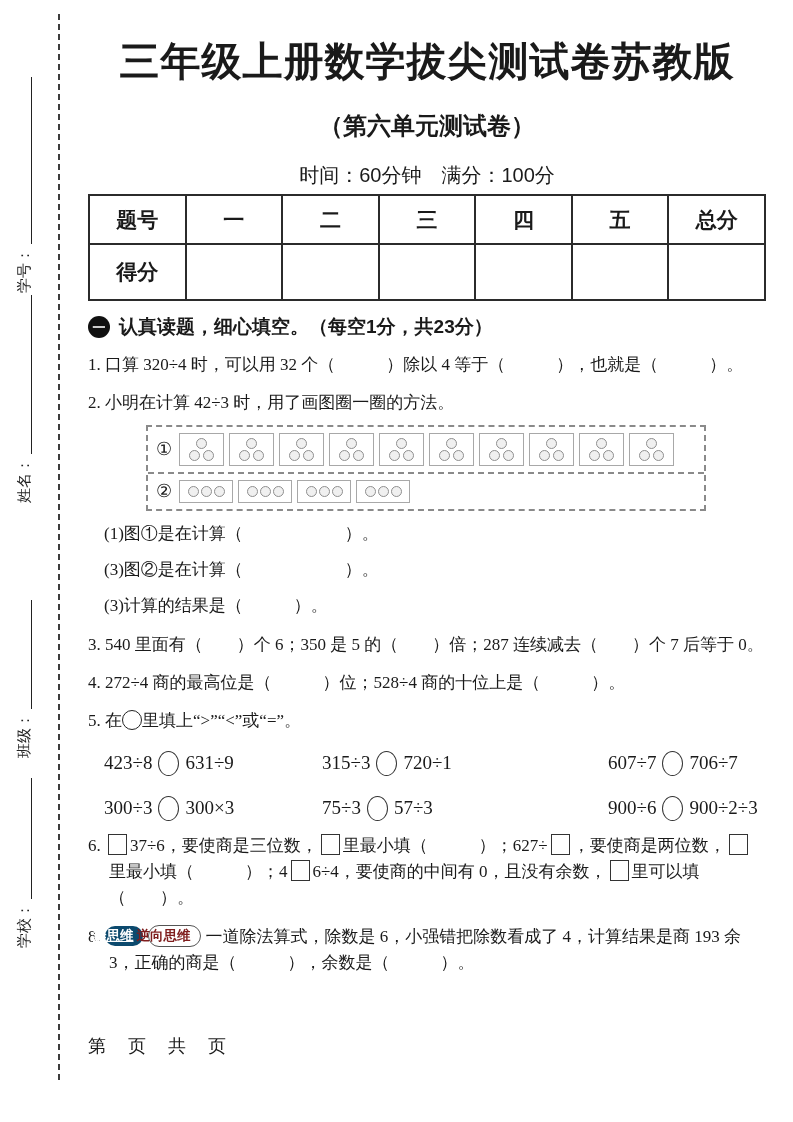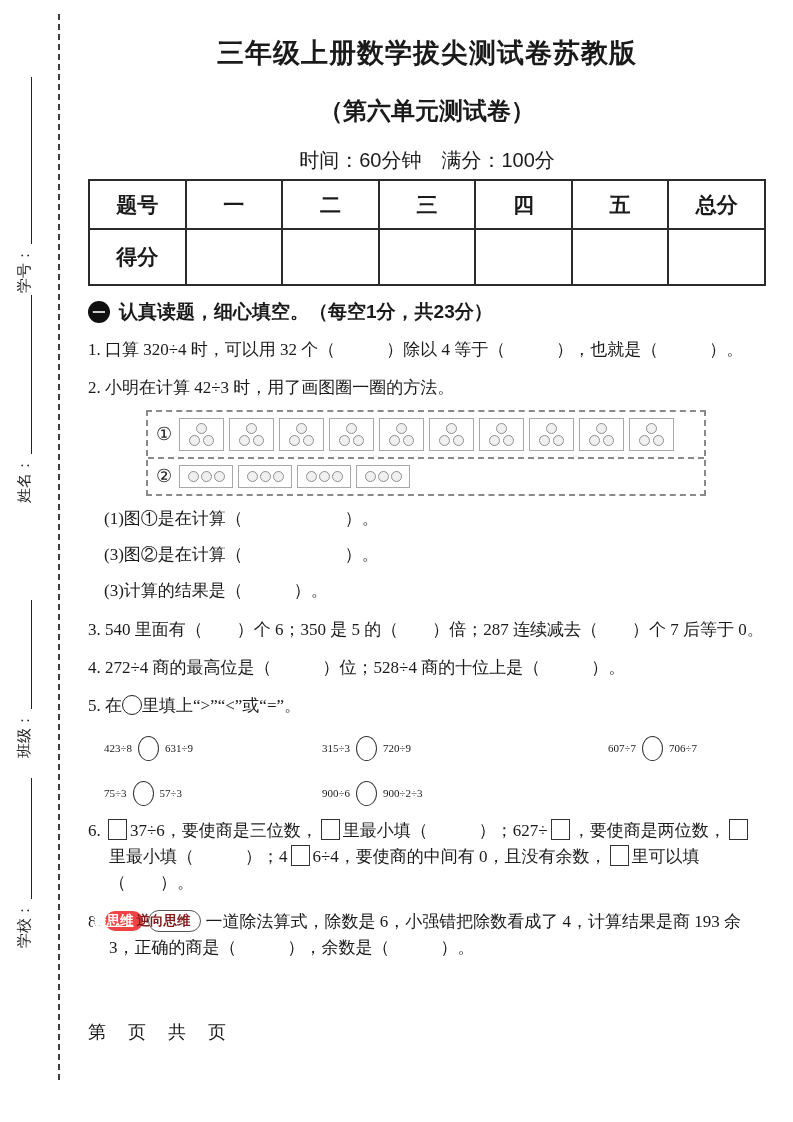--- a/index.html
+++ b/index.html
@@ -15,21 +15,21 @@
     font-size:15px;color:#222;white-space:nowrap;
   }
   .sidebar-field .blank-line{flex:1;border-bottom:1.5px solid #222;height:1.1em;margin:0 0 2px 4px;}
   #fld-id{left:14px;top:293px;width:216px;}
   #fld-name{left:14px;top:503px;width:208px;}
   #fld-class{left:14px;top:758px;width:158px;}
   #fld-school{left:14px;top:948px;width:170px;}
   
   .content{position:absolute;left:88px;top:0;width:678px;}
   .title{margin:38px 0 0;text-align:center;font-family:"Liberation Sans",sans-serif;
-    font-weight:bold;font-size:27px;letter-spacing:1px;line-height:1.15;}
+    font-weight:bold;font-size:40px;letter-spacing:1px;line-height:1.15;}
   .subtitle{margin:26px 0 0;text-align:center;font-family:"Liberation Sans",sans-serif;
     font-weight:bold;font-size:24px;}
   .meta{margin-top:20px;text-align:center;font-family:"Liberation Sans",sans-serif;font-size:20px;}
   
   table.score{width:100%;border-collapse:collapse;margin-top:5px;table-layout:fixed;}
   table.score td{border:2px solid #2b2b2b;text-align:center;font-weight:bold;font-size:21px;margin-top:40px;}
   table.score tr:first-child td{height:45px;}
   table.score tr:last-child td{height:52px;}
   
   .section-head{display:flex;align-items:center;gap:9px;margin-top:13px;
@@ -48,34 +48,34 @@
   .groups{display:flex;gap:5px;align-items:center;}
   .group{border:1px solid #a8a8a8;background:#fff;box-sizing:border-box;}
   .group.tri{width:45px;height:33px;display:flex;flex-direction:column;align-items:center;justify-content:center;gap:1px;}
   .group.flat{width:54px;height:23px;display:flex;align-items:center;justify-content:center;gap:2px;}
   .crow{display:flex;gap:3px;justify-content:center;}
   .circle-dot{width:11px;height:11px;border:1px solid #8f8f8f;border-radius:50%;background:#f0f0f0;box-sizing:border-box;}
   
   .inline-circle{display:inline-block;width:18px;height:18px;border:1.5px solid #222;
     border-radius:50%;vertical-align:-4px;background:#fff;}
   .comparisons{display:grid;grid-template-columns:218px 286px auto;row-gap:20px;
-    padding-left:16px;margin:16px 0 12px;font-size:11px;}
+    padding-left:16px;margin:16px 0 12px;font-size:19px;}
   .comp-item{display:flex;align-items:center;}
   .comp-circle{display:inline-block;width:19px;height:23px;border:1.3px solid #333;
     border-radius:50%;margin:0 6px;background:#fff;}
   
   .box-blank{display:inline-block;width:17px;height:19px;border:1.3px solid #333;
     vertical-align:-4px;margin:0 3px;background:#fff;}
   
   .q7wrap{position:relative;}
   .square-fig{position:absolute;right:6px;top:-40px;}
   
   .badge{font-family:"Liberation Sans",sans-serif;font-size:13.5px;font-weight:bold;
     display:inline-block;padding:2px 9px;border-radius:11px;margin-right:5px;vertical-align:2px;line-height:1.2;}
-  .badge.dark{background:#ef4444;color:#fff;text-decoration:underline;}
+  .badge.dark{background:#0c4a6e;color:#fff;text-decoration:underline;}
   .badge.outline{border:1.5px solid #555;color:#7f1d1d;background:#fff;}
   
   .footer{margin-top:58px;text-align:left;font-size:18px;letter-spacing:2px;
     font-family:"Liberation Sans",sans-serif;}
 </style>
 </head>
 <body>
 
 <div>
 
@@ -271,28 +271,33 @@
 
     <div class="comparisons" id="comparisons">
         <div class="comp-item">
           <span>423÷8</span>
           <span class="comp-circle"></span>
           <span>631÷9</span>
         </div>
         <div class="comp-item">
           <span>315÷3</span>
           <span class="comp-circle"></span>
-          <span>720÷9</span>
+          <span>720÷1</span>
         </div>
         <div class="comp-item">
           <span>607÷7</span>
           <span class="comp-circle"></span>
           <span>706÷7</span>
         </div>
         <div class="comp-item">
+          <span>300÷3</span>
+          <span class="comp-circle"></span>
+          <span>300×3</span>
+        </div>
+        <div class="comp-item">
           <span>75÷3</span>
           <span class="comp-circle"></span>
           <span>57÷3</span>
         </div>
         <div class="comp-item">
           <span>900÷6</span>
           <span class="comp-circle"></span>
           <span>900÷2÷3</span>
         </div>
       </div>

